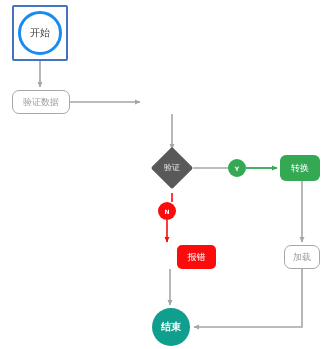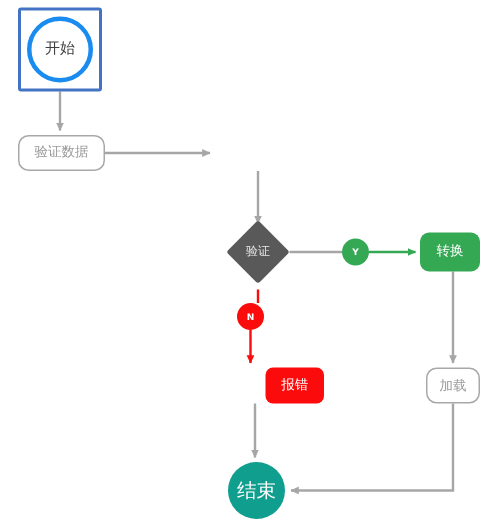--- a/index.html
+++ b/index.html
@@ -105,21 +105,22 @@
     border-radius: 5px;
     color: #ffffff;
     font-size: 9px;
   }
 
   
   .node-teal {
     background: #109e8e;
     border-radius: 50%;
     color: #ffffff;
-    font-size: 13px;
+    font-size: 10px;
+    font-weight: bold;
   }
 
   
   .badge {
     position: absolute;
     border-radius: 50%;
     display: flex;
     align-items: center;
     justify-content: center;
     color: #ffffff;
@@ -186,21 +187,21 @@
   </div>
 
   <div class="node node-green" style="left:280px; top:155px; width:40px; height:26px;">
     <span>转换</span>
   </div>
 
   <div class="node node-red" style="left:150px; top:245px; width:39px; height:24px;margin-left:27px;">
     <span>报错</span>
   </div>
 
-  <div class="node node-process" style="left:284px; top:245px; width:36px; height:24px;font-family:Liberation Serif, serif;">
+  <div class="node node-process" style="left:284px; top:245px; width:36px; height:24px;">
     <span>加载</span>
   </div>
 
   <div class="node node-teal" style="left:152px; top:308px; width:38px; height:38px;">
     <span>结束</span>
   </div>
 
   <div class="badge badge-yes" style="left:228px; top:159px; width:18px; height:18px;">
     <span>Y</span>
   </div>

